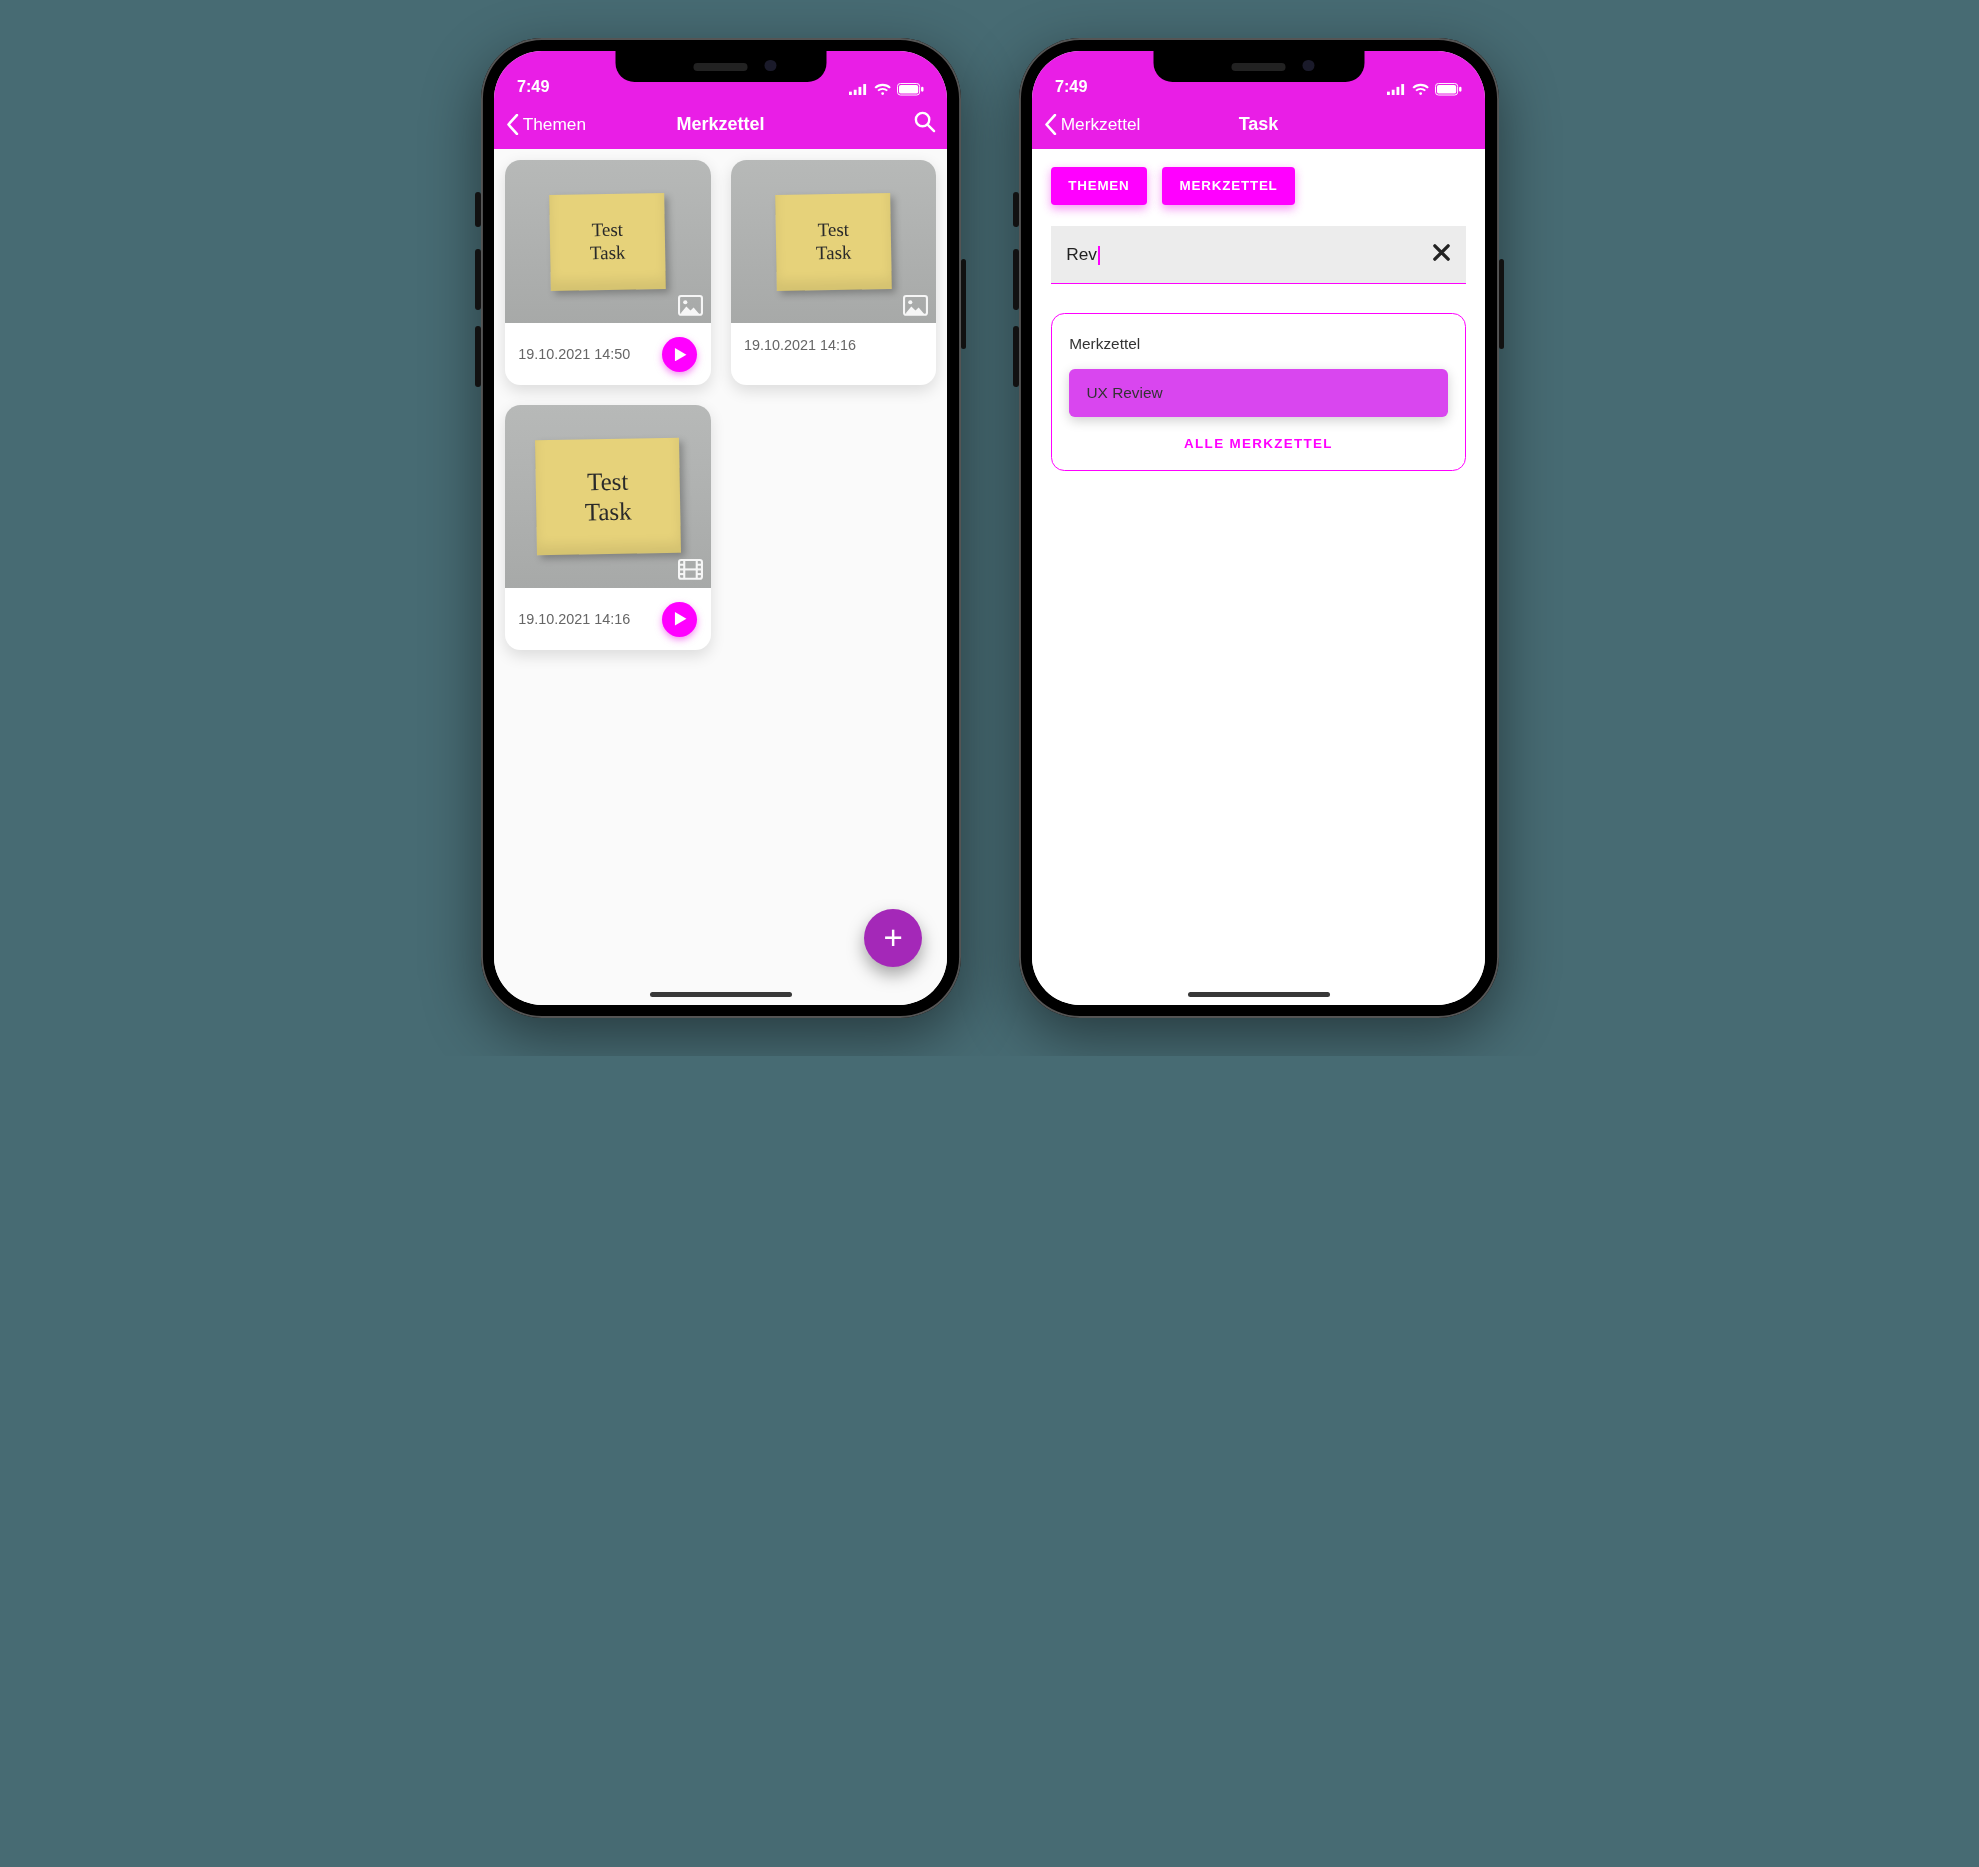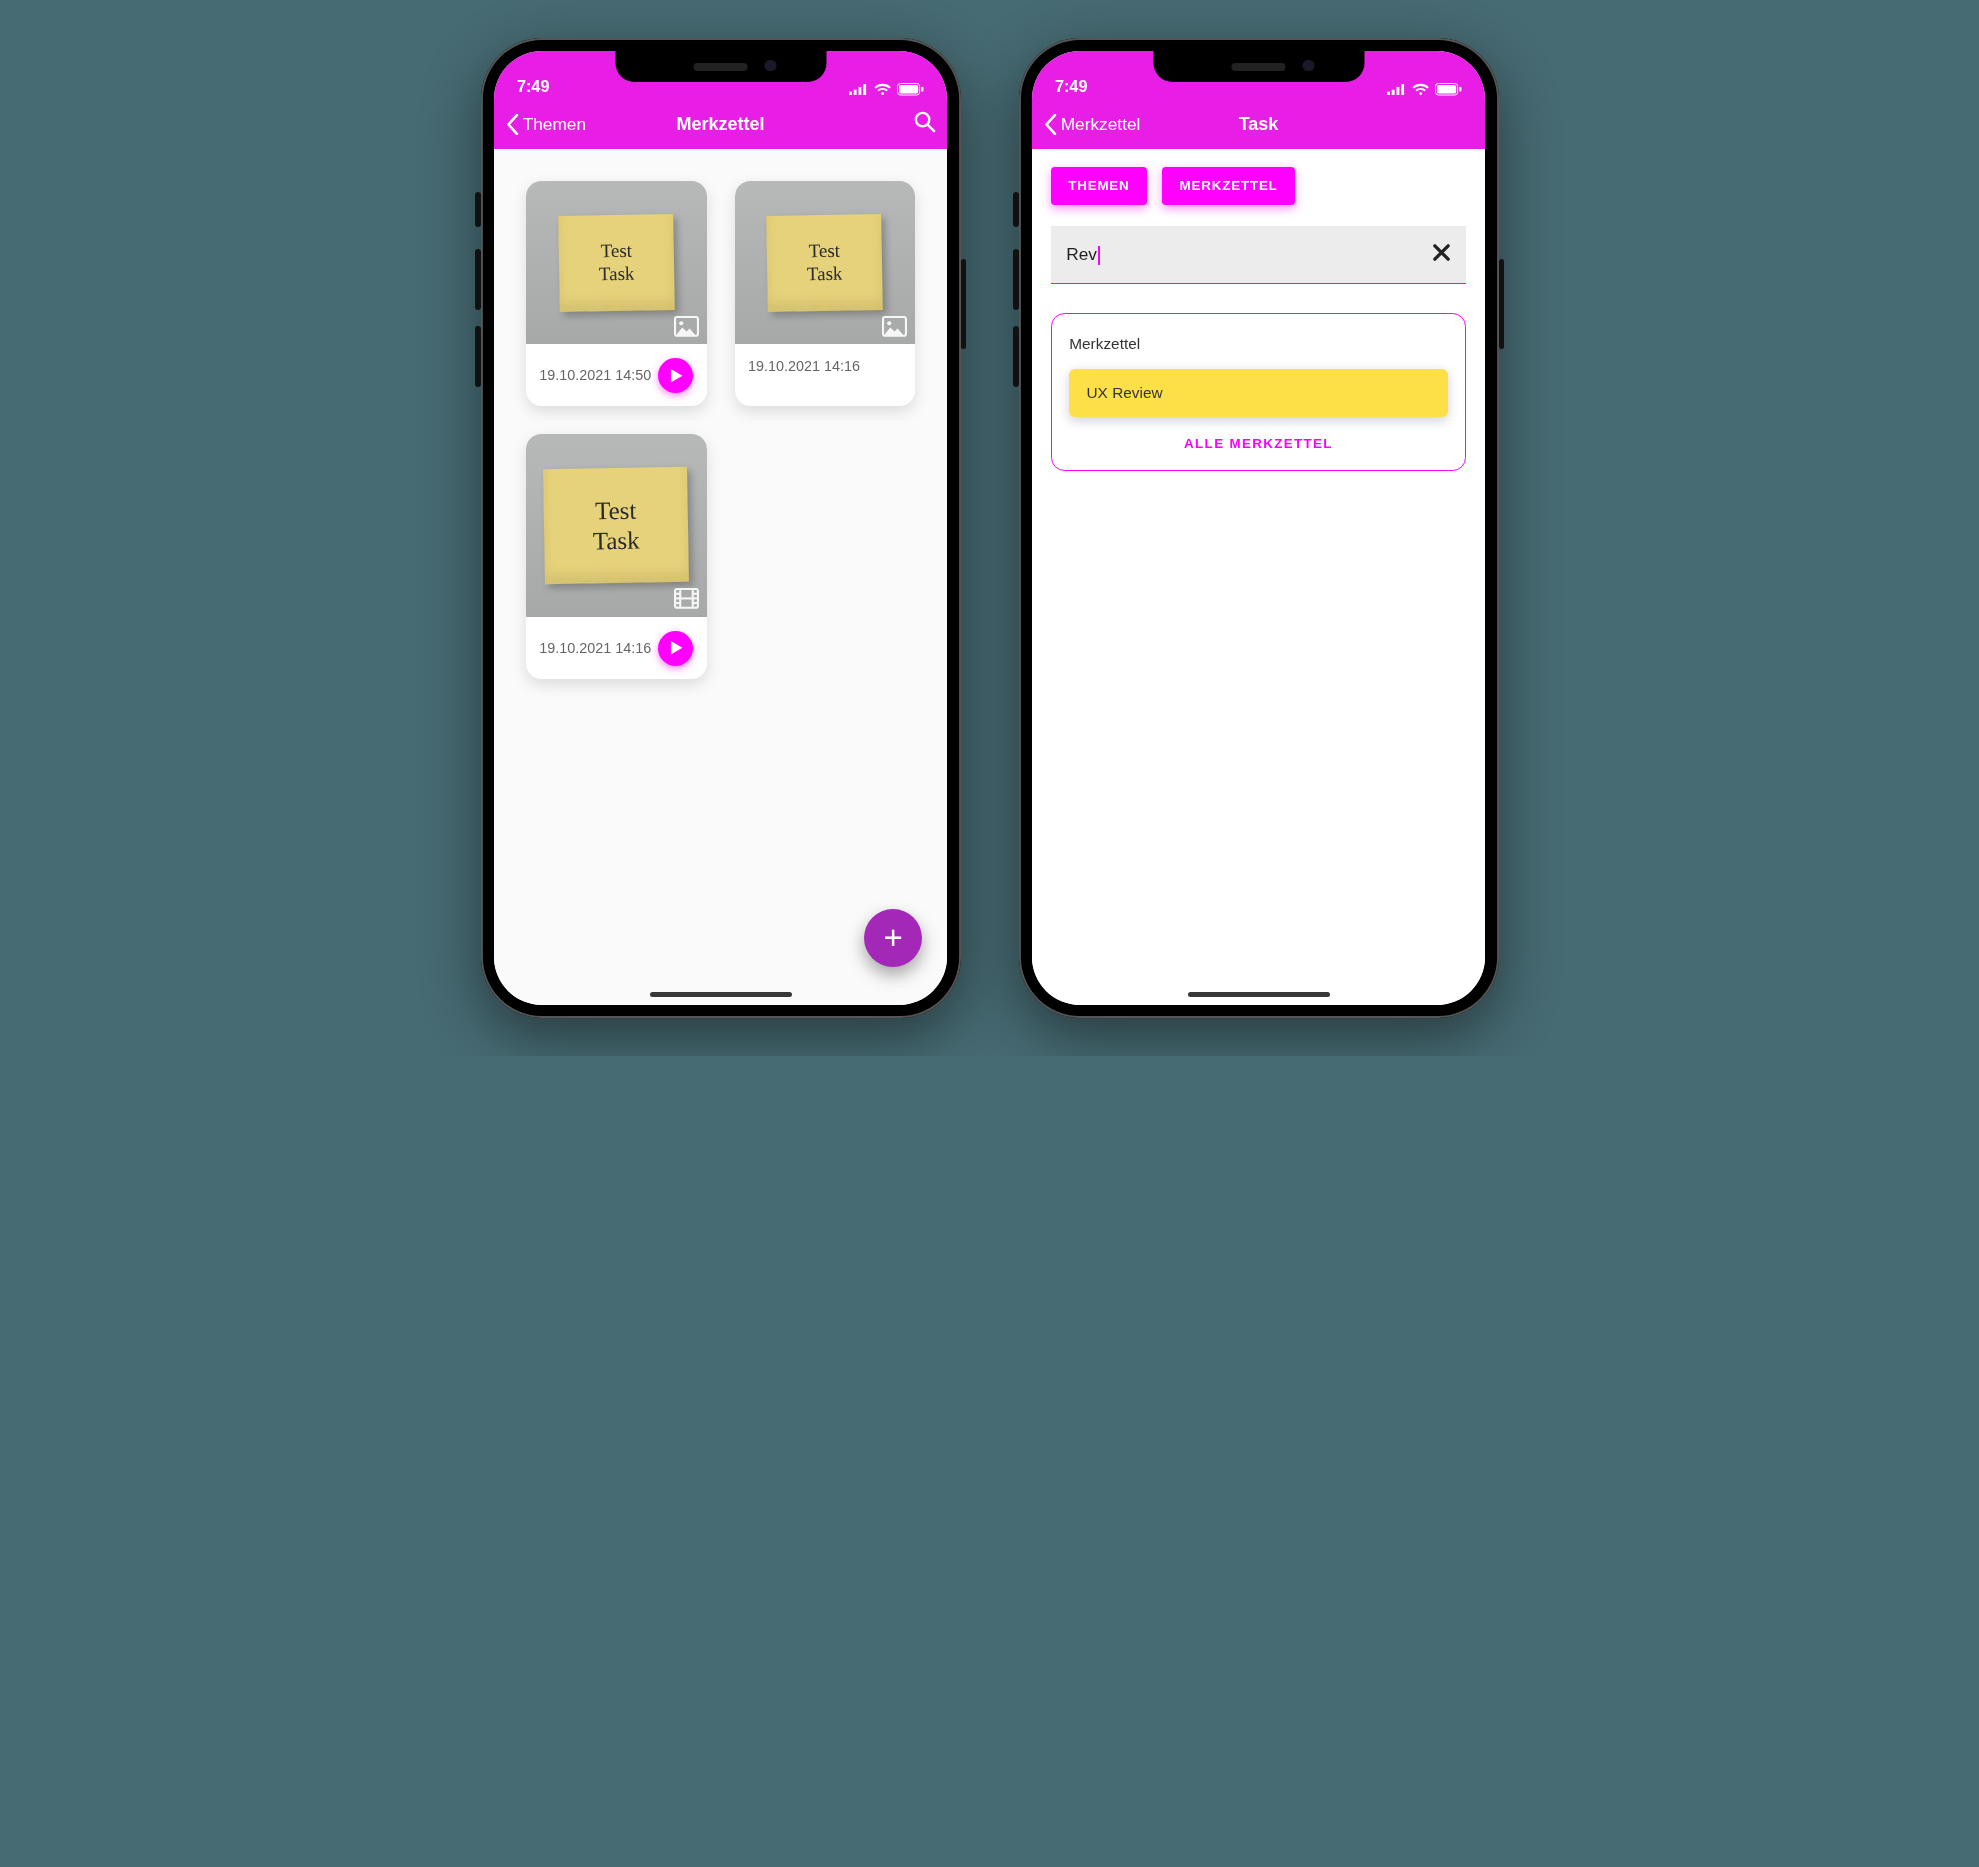--- a/index.html
+++ b/index.html
@@ -116,22 +116,22 @@
     flex: 1;
     overflow:auto;
     position:relative;
     background: var(--page-bg);
   }
 
   
   .grid {
     display:grid;
     grid-template-columns: 1fr 1fr;
-    gap: 28px;
-    padding: 32px;
+    gap: 20px;
+    padding: 11px;
   }
   .note-card {
     background: var(--card-bg);
     border-radius: 15.4px;
     box-shadow: 0 5.8px 15.4px rgba(0,0,0,.12);
     overflow:hidden;
     display:flex;
     flex-direction:column;
   }
   .thumb {
@@ -251,21 +251,21 @@
     border:1px solid var(--magenta-bright);
     border-radius:13.4px;
     padding: 21px 17.3px 19px;
   }
   .result-section-title {
     font-size:15.4px;
     color:#333;
     margin-bottom:15.4px;
   }
   .result-item {
-    background:#fde047;
+    background:#d946ef;
     border-radius:5.8px;
     padding:15.4px 17.3px;
     font-size:15.4px;
     color:#333;
     box-shadow: 0 3.8px 11.5px rgba(0,0,0,.18);
   }
   .result-all {
     text-align:center;
     margin-top:19px;
     color: var(--magenta-bright);

